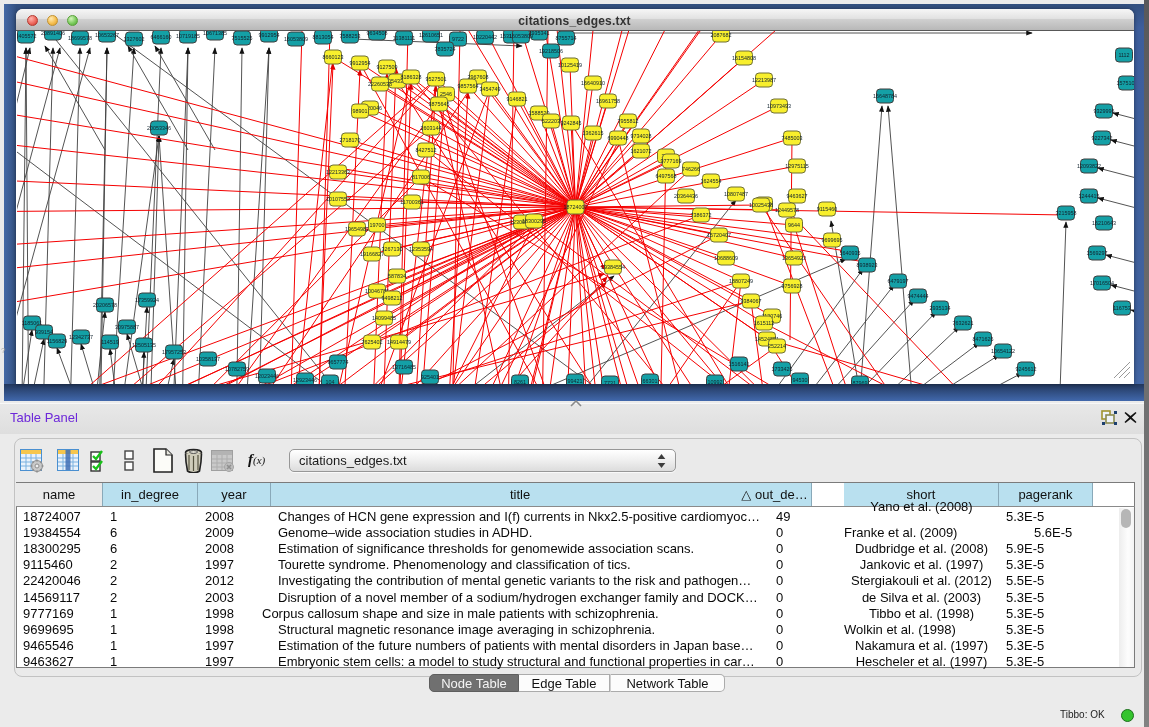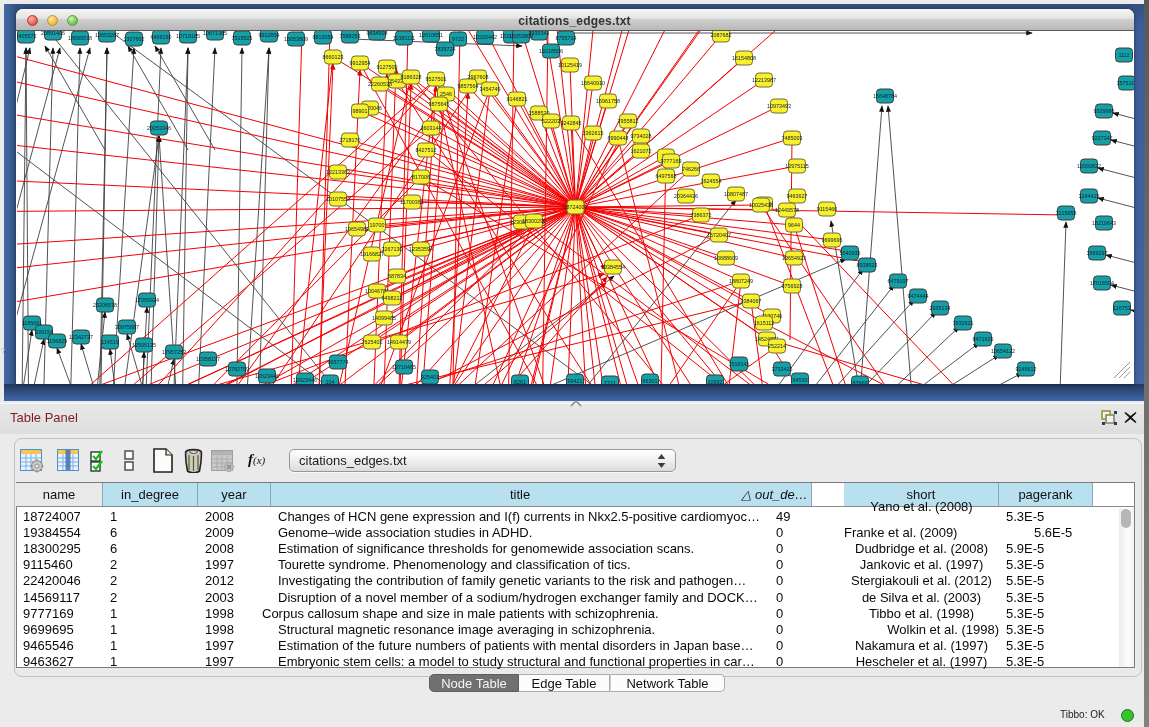--- a/index.html
+++ b/index.html
@@ -26,21 +26,21 @@
     font-size:12px; font-weight:bold; color:#333; letter-spacing:0.2px; }
   .light { width:11px; height:11px; border-radius:50%; top:15px; }
   #canvas { left:17px; top:31px; width:1117px; height:353px; background:#fff; overflow:hidden; }
   #lmark { left:1px; top:346px; font-size:8px; color:#9a9a9a; }
 
   
   #tp { left:0; top:401px; width:1149px; height:326px; background:#ebebeb; }
   #tphead { left:0; top:403px; width:1149px; height:31px;
     background:linear-gradient(180deg,#e8e8e8,#dedede);
     border-top:1px solid #f8f8f8; }
-  #tptitle { left:10px; top:410px; font-size:13px; color:#7f1d1d; }
+  #tptitle { left:10px; top:410px; font-size:13px; color:#6d28d9; }
   #container { left:14px; top:438px; width:1128px; height:239px;
     background:#eaeaea; border:1px solid #c2c2c2; border-radius:8px; }
   #dropdown { left:289px; top:449px; width:387px; height:23px;
     border:1px solid #979797; border-radius:5px;
     background:linear-gradient(180deg,#ffffff,#efefef 50%,#dcdcdc);
     font-size:13px; color:#1a1a1a; line-height:21px; padding-left:9px;
     box-shadow:0 1px 1px rgba(255,255,255,.8); }
 
   
   #tbl { left:16px; top:482px; width:1119px; height:186px; background:#fff;
@@ -724,21 +724,21 @@
       <path d="M4.5 0 L8.3 5 H0.7 Z" fill="#3c3c3c"></path>
       <path d="M4.5 14 L8.3 9 H0.7 Z" fill="#3c3c3c"></path>
     </svg>
   </div>
 
   <div class="abs" id="tbl"></div>
   <div class="hc" style="left:16px;width:87px;background:#e9e9e9;">name</div>
 <div class="hc" style="left:103px;width:95px;">in_degree</div>
 <div class="hc" style="left:198px;width:73px;">year</div>
 <div class="hc" style="left:271px;width:499px;">title</div>
-<div class="hc" style="left:738px;width:74px;font-style:italic;">△ out_de…</div>
+<div class="hc" style="left:738px;width:74px;">△ out_de…</div>
 <div class="hc" style="left:844px;width:155px;">short</div>
 <div class="hc" style="left:999px;width:94px;">pagerank</div>
 <div class="abs" style="left:16px;top:506px;width:1119px;height:1px;background:#8a8a8a;"></div>
 <div class="rowtxt" style="left:23px;top:509.0px;">18724007</div>
 <div class="rowtxt" style="left:110px;top:509.0px;">1</div>
 <div class="rowtxt" style="left:205px;top:509.0px;">2008</div>
 <div class="rowtxt" style="left:278px;top:509.0px;">Changes of HCN gene expression and I(f) currents in Nkx2.5-positive cardiomyoc…</div>
 <div class="rowtxt" style="left:776px;top:509.0px;">49</div>
 <div class="rowtxt" style="left:844px;width:155px;text-align:center;top:499px;">Yano et al. (2008)</div>
 <div class="rowtxt" style="left:1006px;top:509.0px;">5.3E-5</div>
@@ -759,21 +759,21 @@
 <div class="rowtxt" style="left:23px;top:557.3px;">9115460</div>
 <div class="rowtxt" style="left:110px;top:557.3px;">2</div>
 <div class="rowtxt" style="left:205px;top:557.3px;">1997</div>
 <div class="rowtxt" style="left:278px;top:557.3px;">Tourette syndrome. Phenomenology and classification of tics.</div>
 <div class="rowtxt" style="left:776px;top:557.3px;">0</div>
 <div class="rowtxt" style="left:844px;width:155px;text-align:center;top:557.3px;">Jankovic et al. (1997)</div>
 <div class="rowtxt" style="left:1006px;top:557.3px;">5.3E-5</div>
 <div class="rowtxt" style="left:23px;top:573.4px;">22420046</div>
 <div class="rowtxt" style="left:110px;top:573.4px;">2</div>
 <div class="rowtxt" style="left:205px;top:573.4px;">2012</div>
-<div class="rowtxt" style="left:278px;top:573.4px;">Investigating the contribution of family genetic variants to the risk and pathogen…</div>
+<div class="rowtxt" style="left:278px;top:573.4px;">Investigating the contribution of mental genetic variants to the risk and pathogen…</div>
 <div class="rowtxt" style="left:776px;top:573.4px;">0</div>
 <div class="rowtxt" style="left:844px;width:155px;text-align:center;top:573.4px;">Stergiakouli et al. (2012)</div>
 <div class="rowtxt" style="left:1006px;top:573.4px;">5.5E-5</div>
 <div class="rowtxt" style="left:23px;top:589.5px;">14569117</div>
 <div class="rowtxt" style="left:110px;top:589.5px;">2</div>
 <div class="rowtxt" style="left:205px;top:589.5px;">2003</div>
 <div class="rowtxt" style="left:278px;top:589.5px;">Disruption of a novel member of a sodium/hydrogen exchanger family and DOCK…</div>
 <div class="rowtxt" style="left:776px;top:589.5px;">0</div>
 <div class="rowtxt" style="left:844px;width:155px;text-align:center;top:589.5px;">de Silva et al. (2003)</div>
 <div class="rowtxt" style="left:1006px;top:589.5px;">5.3E-5</div>
@@ -782,21 +782,21 @@
 <div class="rowtxt" style="left:205px;top:605.6px;">1998</div>
 <div class="rowtxt" style="left:262px;top:605.6px;">Corpus callosum shape and size in male patients with schizophrenia.</div>
 <div class="rowtxt" style="left:776px;top:605.6px;">0</div>
 <div class="rowtxt" style="left:844px;width:155px;text-align:center;top:605.6px;">Tibbo et al. (1998)</div>
 <div class="rowtxt" style="left:1006px;top:605.6px;">5.3E-5</div>
 <div class="rowtxt" style="left:23px;top:621.7px;">9699695</div>
 <div class="rowtxt" style="left:110px;top:621.7px;">1</div>
 <div class="rowtxt" style="left:205px;top:621.7px;">1998</div>
 <div class="rowtxt" style="left:278px;top:621.7px;">Structural magnetic resonance image averaging in schizophrenia.</div>
 <div class="rowtxt" style="left:776px;top:621.7px;">0</div>
-<div class="rowtxt" style="left:844px;width:155px;text-align:right;top:621.7px;">Wolkin et al. (1998)</div>
+<div class="rowtxt" style="left:844px;width:155px;text-align:left;top:621.7px;">Wolkin et al. (1998)</div>
 <div class="rowtxt" style="left:1006px;top:621.7px;">5.3E-5</div>
 <div class="rowtxt" style="left:23px;top:637.8px;">9465546</div>
 <div class="rowtxt" style="left:110px;top:637.8px;">1</div>
 <div class="rowtxt" style="left:205px;top:637.8px;">1997</div>
 <div class="rowtxt" style="left:278px;top:637.8px;">Estimation of the future numbers of patients with mental disorders in Japan base…</div>
 <div class="rowtxt" style="left:776px;top:637.8px;">0</div>
 <div class="rowtxt" style="left:844px;width:155px;text-align:center;top:637.8px;">Nakamura et al. (1997)</div>
 <div class="rowtxt" style="left:1006px;top:637.8px;">5.3E-5</div>
 <div class="rowtxt" style="left:23px;top:653.9px;">9463627</div>
 <div class="rowtxt" style="left:110px;top:653.9px;">1</div>

